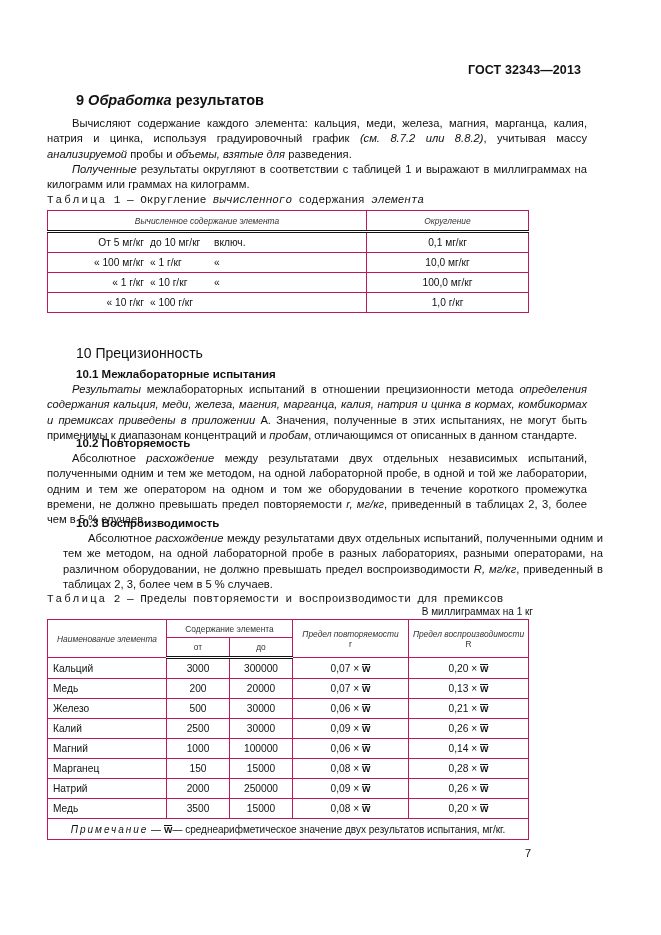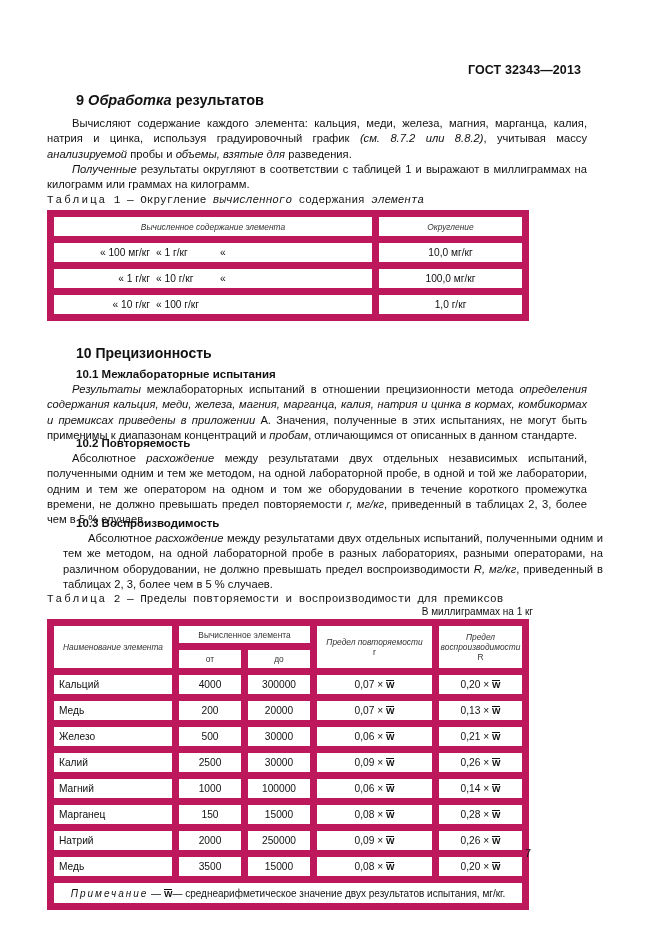--- a/index.html
+++ b/index.html
@@ -7,26 +7,26 @@
     width: 661px; height: 935px; position: relative; overflow: hidden;
     font-family: "Liberation Sans", sans-serif; color: #111; font-size: 11.2px;
   }
   .abs { position: absolute; }
   .header { right: 80px; top: 63px; font-weight: bold; font-size: 12.5px; letter-spacing: 0.1px; }
   .h1 { left: 76px; top: 92px; font-weight: bold; font-size: 14.5px; }
   .h1 i { font-style: italic; }
   .para { left: 47px; width: 540px; line-height: 15.3px; text-align: justify; }
   .para .ind { display: inline-block; width: 25px; }
   .it { font-style: italic; }
-  .h2 { left: 76px; font-weight: bold; font-size: 14px; }
+  .h2 { left: 76px; font-weight: normal; font-size: 14px; }
   .h3 { left: 76px; font-weight: bold; font-size: 11.5px; }
   .caption { left: 47px; font-size: 11px; font-family: Liberation Mono, monospace; }
   .caption .sp { letter-spacing: 2px; }
   table { border-collapse: collapse; position: absolute; font-family: "Liberation Sans", sans-serif; }
-  td, th { border: 7px solid #be185d; font-weight: normal; padding: 0; }
+  td, th { border: 1px solid #be185d; font-weight: normal; padding: 0; }
   .t1 { left: 47px; top: 210px; width: 482px; font-size: 10.2px; }
   .t1 th { height: 19px; font-size: 8.4px; font-style: italic; color: #333; }
   .t1 thead tr th { border-bottom: 3px double #111; }
   .t1 td { height: 19px; }
   .t1 .c1 { width: 318px; }
   .t1 .c2 { text-align: center; }
   .t1 .range { display: flex; }
   .t1 .range span { white-space: pre; }
   .t2 { left: 47px; top: 619px; width: 482px; font-size: 10.2px; }
   .t2 th { font-size: 8.4px; color: #333; }
@@ -66,20 +66,30 @@
   <thead>
     <tr>
       <th class="c1">Вычисленное содержание элемента</th>
       <th>Округление</th>
     </tr>
   </thead>
   <tbody id="t1body">
       <tr>
         <td class="c1">
           <div class="range">
+            <span style="width:96px;text-align:right;padding-right:6px;">От 5 мг/кг</span>
+            <span style="width:64px;">до 10 мг/кг</span>
+            <span>включ.</span>
+          </div>
+        </td>
+        <td class="c2">0,1 мг/кг</td>
+      </tr>
+      <tr>
+        <td class="c1">
+          <div class="range">
             <span style="width:96px;text-align:right;padding-right:6px;">« 100 мг/кг</span>
             <span style="width:64px;">« 1 г/кг</span>
             <span>«</span>
           </div>
         </td>
         <td class="c2">10,0 мг/кг</td>
       </tr>
       <tr>
         <td class="c1">
           <div class="range">
@@ -119,39 +129,39 @@
 
 <div class="abs caption" style="top:593px;">
   <span class="sp">Таблица</span><span> 2 — Пределы повторяемости и воспроизводимости для премиксов</span>
 </div>
 <div class="abs unit">В миллиграммах на 1 кг</div>
 
 <table class="t2">
   <thead>
     <tr class="r1">
       <th rowspan="2" class="it" style="width:118px;">Наименование элемента</th>
-      <th colspan="2">Вычисленное элемента</th>
+      <th colspan="2">Содержание элемента</th>
       <th rowspan="2" class="it" style="width:115px;">
         <div>Предел повторяемости</div>
         <div style="font-style:normal;">r</div>
       </th>
       <th rowspan="2" class="it">
         <div>Предел воспроизводимости</div>
         <div style="font-style:normal;">R</div>
       </th>
     </tr>
     <tr class="r2">
       <th style="width:62px;">от</th>
       <th style="width:62px;">до</th>
     </tr>
   </thead>
   <tbody id="t2body">
       <tr>
         <td class="name">Кальций</td>
-        <td>4000</td>
+        <td>3000</td>
         <td>300000</td>
         <td><span>0,07 ×</span> <span class="wbar">W</span></td>
         <td><span>0,20 ×</span> <span class="wbar">W</span></td>
       </tr>
       <tr>
         <td class="name">Медь</td>
         <td>200</td>
         <td>20000</td>
         <td><span>0,07 ×</span> <span class="wbar">W</span></td>
         <td><span>0,13 ×</span> <span class="wbar">W</span></td>

